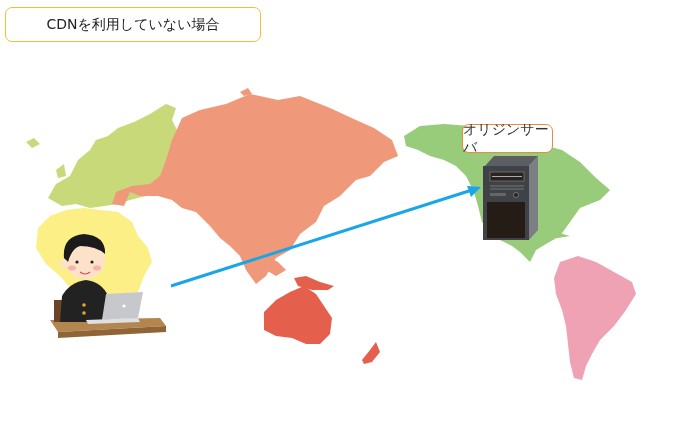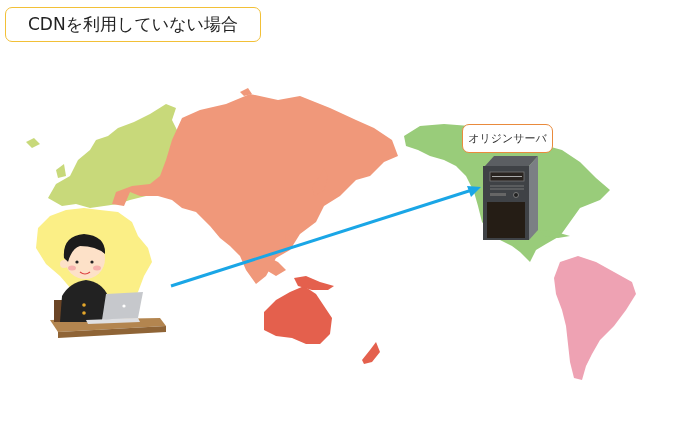--- a/index.html
+++ b/index.html
@@ -1,19 +1,19 @@
 <!DOCTYPE html>
 <html><head>
 <meta charset="utf-8">
 <style>
   html,body{margin:0;padding:0;background:#ffffff;}
   body{width:684px;height:431px;position:relative;overflow:hidden;font-family:"DejaVu Sans","Liberation Sans",sans-serif;}
-  .title-box{position:absolute;left:5px;top:7px;width:256px;height:35px;border:1.5px solid #f2c037;border-radius:7px;background:#fff;display:flex;align-items:center;justify-content:center;font-size:17px;color:#222;box-sizing:border-box;}
+  .title-box{position:absolute;left:5px;top:7px;width:256px;height:35px;border:1.5px solid #f2c037;border-radius:7px;background:#fff;display:flex;align-items:center;justify-content:center;font-size:14px;color:#222;box-sizing:border-box;}
   .map{position:absolute;left:0;top:0;width:684px;height:431px;}
-  .server-label{position:absolute;left:462px;top:124px;width:91px;height:29px;border:1.3px solid #e98a3c;border-radius:7px;background:#fff;display:flex;align-items:center;justify-content:center;font-size:11px;color:#333;box-sizing:border-box;}
+  .server-label{position:absolute;left:462px;top:124px;width:91px;height:29px;border:1.3px solid #e98a3c;border-radius:7px;background:#fff;display:flex;align-items:center;justify-content:center;font-size:14px;color:#333;box-sizing:border-box;}
 </style>
 </head>
 <body>
 
 <svg class="map" viewBox="0 0 684 431" xmlns="http://www.w3.org/2000/svg">
 
   <path fill="#c8d97a" d="M48,198 L56,184 L70,176 L78,160 L90,150 L96,140 L108,136 L118,128 L134,122 L150,114 L166,104 L176,108 L172,120 L178,132 L174,146 L170,162 L162,176 L158,190 L146,196 L130,200 L118,204 L104,206 L90,208 L76,204 L62,206 Z"></path>
   <path fill="#c8d97a" d="M26,142 L34,138 L40,144 L32,148 Z M56,170 L64,164 L66,176 L58,178 Z"></path>
 
   <path fill="#fbef86" d="M38,228 L50,216 L66,210 L84,208 L100,210 L118,212 L132,222 L138,236 L148,248 L152,262 L144,276 L138,292 L130,304 L120,316 L110,326 L98,330 L86,322 L78,306 L72,290 L60,276 L46,264 L36,248 Z"></path>

